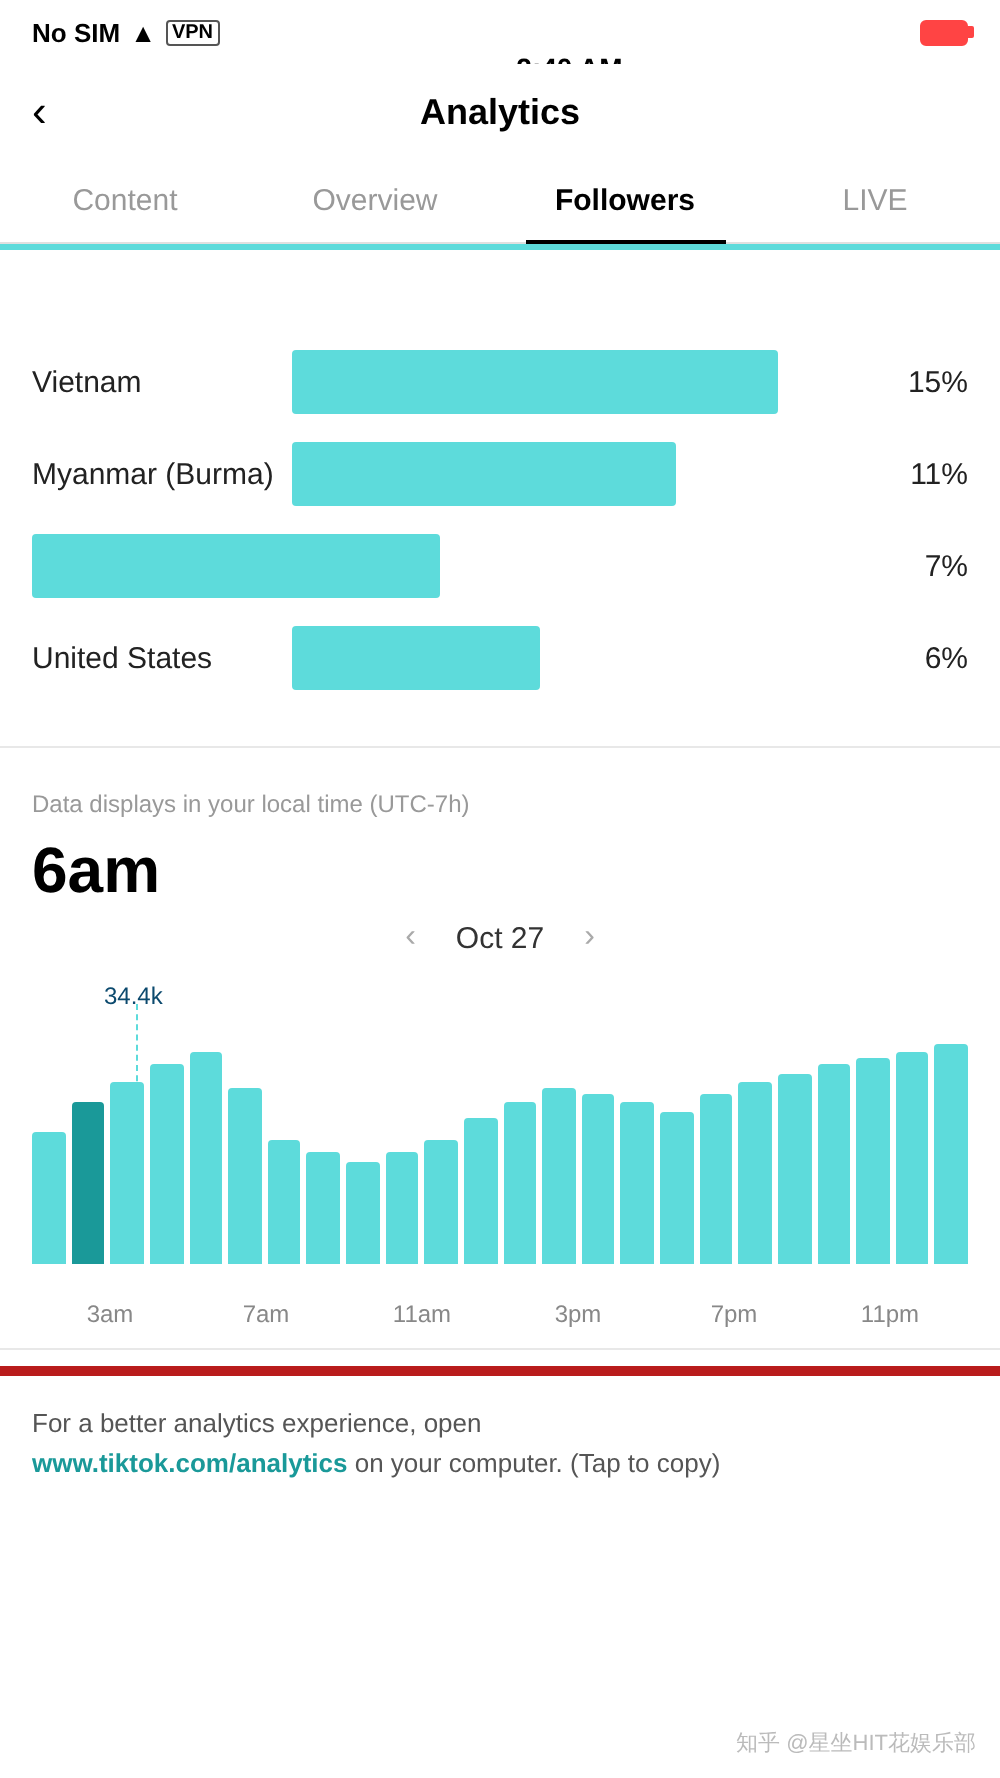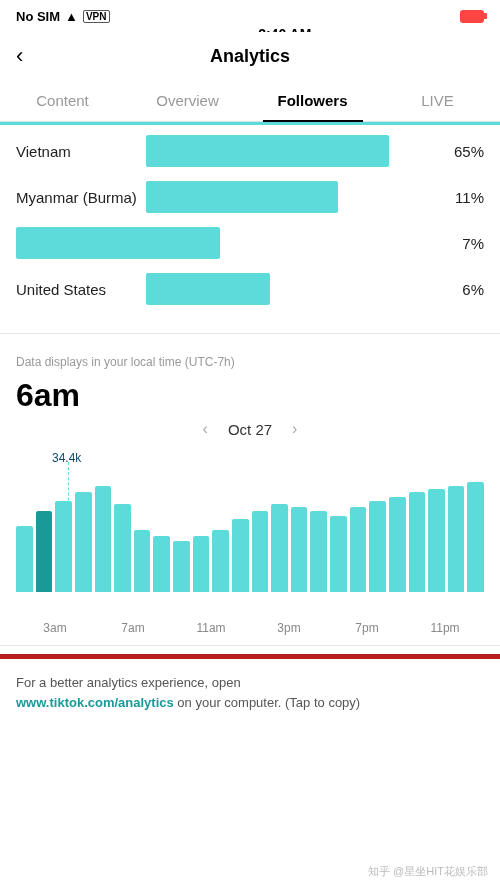--- a/index.html
+++ b/index.html
@@ -107,20 +107,21 @@
       left: 10%;
       width: 80%;
       height: 2px;
       background: #000;
     }
 
     
     .countries-section {
       padding: 10px 16px 10px 16px;
       background: #fff;
+      margin-top: 40px;
     }
     .country-row {
       display: flex;
       align-items: center;
       margin-bottom: 14px;
     }
     .country-name {
       width: 130px;
       font-size: 15px;
       color: #222;
@@ -265,21 +266,21 @@
       background: #5ddbdb;
       border-radius: 2px 2px 0 0;
     }
     .chart-bar.highlighted {
       background: #1a9999;
     }
     .x-axis {
       display: flex;
       justify-content: flex-start;
       padding: 0 0;
-      margin-top: 15px;
+      margin-top: 4px;
     }
     .x-label {
       font-size: 12px;
       color: #888;
       flex: 1;
       text-align: center;
     }
 
     
     .footer {
@@ -350,21 +351,21 @@
 
 <div style="height:3px; background:#5ddbdb; margin: 0 16px 0 0; width:calc(100% - 0px);"></div>
 
 <div class="countries-section">
 
   <div class="country-row">
     <span class="country-name">Vietnam</span>
     <div class="bar-container">
       <div class="bar" style="width:82%"></div>
     </div>
-    <span class="pct-label">65%</span>
+    <span class="pct-label">15%</span>
   </div>
 
   <div class="country-row">
     <span class="country-name">Myanmar (Burma)</span>
     <div class="bar-container">
       <div class="bar" style="width:65%"></div>
     </div>
     <span class="pct-label">11%</span>
   </div>
 

